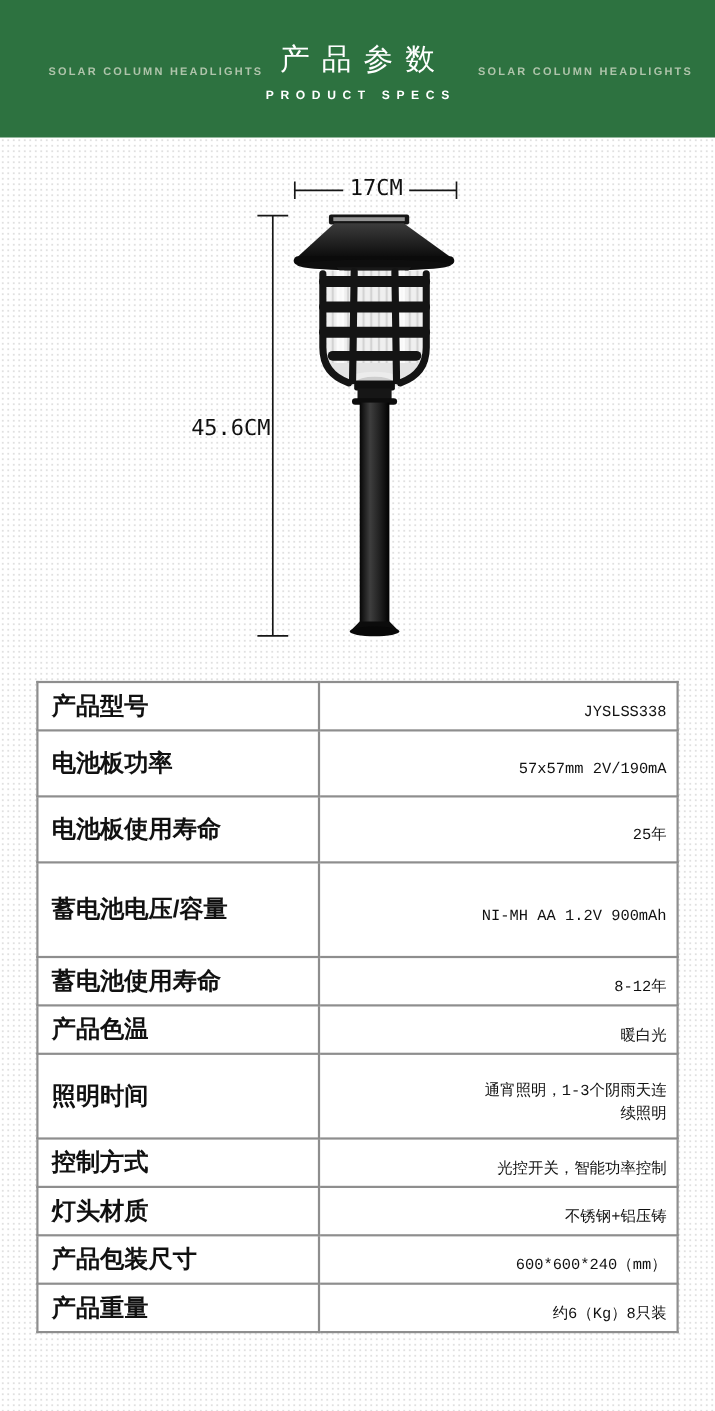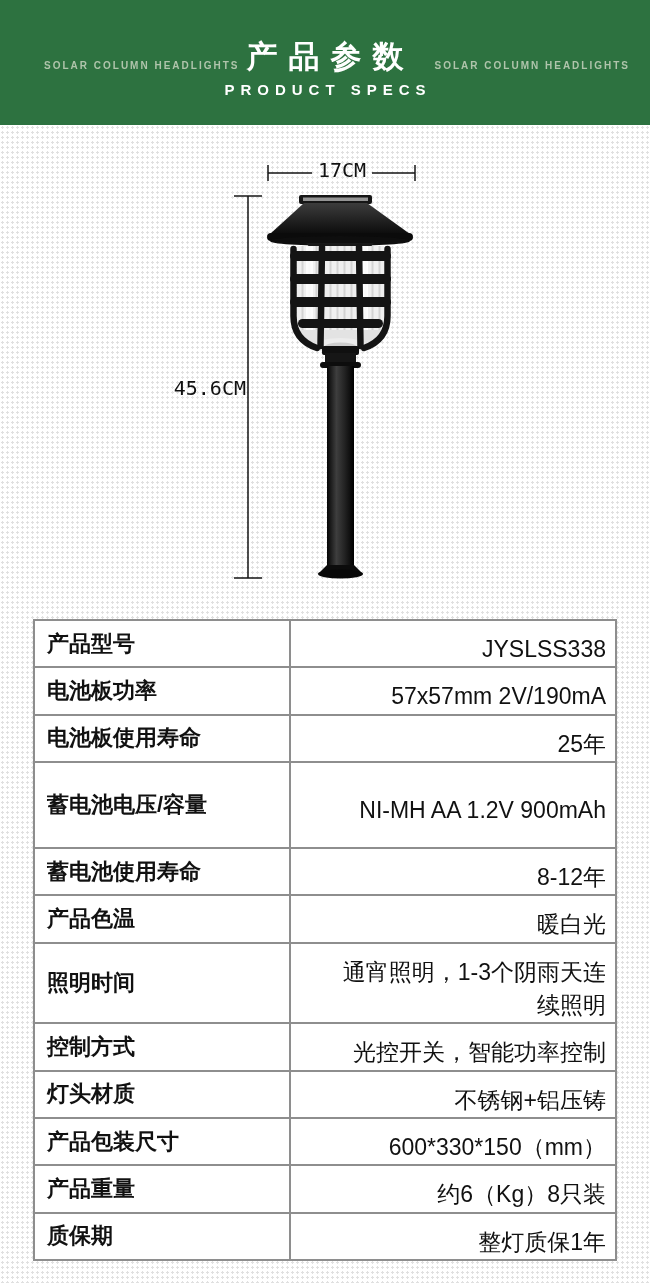--- a/index.html
+++ b/index.html
@@ -10,42 +10,42 @@
     background-size:5px 5px;
     font-family:"Liberation Sans",sans-serif;
   }
   
   .banner{position:absolute;top:0;left:0;width:650px;height:125px;background:#2d7240;}
   .banner .side{position:absolute;top:60px;font-weight:bold;font-size:10px;
     letter-spacing:2px;color:#afc4ab;white-space:nowrap;}
   .banner .side.left{left:44px;}
   .banner .side.right{right:20px;}
   .banner .title{position:absolute;top:41px;left:0;width:100%;text-align:center;
-    color:#ffffff;font-weight:bold;font-size:31px;line-height:1;
+    color:#ffffff;font-weight:normal;font-size:27px;line-height:1;
     letter-spacing:11px;text-indent:11px;}
   .banner .subtitle{position:absolute;top:82px;left:0;width:100%;text-align:center;
-    color:#ffffff;font-weight:bold;font-size:15px;line-height:1;
+    color:#ffffff;font-weight:bold;font-size:11px;line-height:1;
     letter-spacing:6px;text-indent:6px;}
   
   .figure{position:absolute;top:125px;left:12px;width:580px;height:480px;}
   .figure svg{position:absolute;left:140px;top:25px;width:280px;height:440px;}
   .dim-label{position:absolute;color:#111;font-family:"DejaVu Sans Mono",monospace;
     font-size:20px;line-height:1;}
   .dim-label.w{left:300px;top:35px;width:60px;text-align:center;}
   .dim-label.h{left:144px;top:253px;width:90px;text-align:right;}
   
   table.specs{position:absolute;left:33px;top:619px;width:584px;
     border-collapse:collapse;table-layout:fixed;}
   table.specs td{border:2px solid #8e8e8e;background:#ffffff;vertical-align:middle;}
   table.specs td.label{width:242px;padding:0 0 0 12px;
     font-weight:bold;font-size:22px;color:#111;font-family:"Liberation Sans",sans-serif;}
   table.specs td.value{text-align:right;padding:12px 9px 0 30px;
-    font-size:23px;color:#111;font-family:Liberation Sans, sans-serif;
+    font-size:14px;color:#111;font-family:Liberation Mono, monospace;
     white-space:pre-line;line-height:1.45;}
-  tr.h44{height:44px;} tr.h45{height:36px;} tr.h74{height:86px;} tr.h77{height:77px;}
+  tr.h44{height:44px;} tr.h45{height:60px;} tr.h74{height:86px;} tr.h77{height:77px;}
 </style>
 </head>
 <body>
 
 <div class="page">
 
   <header class="banner">
     <div class="side left">SOLAR COLUMN HEADLIGHTS</div>
     <div class="title">产品参数</div>
     <div class="subtitle">PRODUCT SPECS</div>
@@ -171,26 +171,22 @@
       <tr class="h44">
         <td class="label">控制方式</td>
         <td class="value">光控开关，智能功率控制</td>
       </tr>
       <tr class="h44">
         <td class="label">灯头材质</td>
         <td class="value">不锈钢+铝压铸</td>
       </tr>
       <tr class="h44">
         <td class="label">产品包装尺寸</td>
-        <td class="value">600*330*150（mm）</td>
+        <td class="value">600*600*240（mm）</td>
       </tr>
       <tr class="h44">
         <td class="label">产品重量</td>
         <td class="value">约6（Kg）8只装</td>
-      </tr>
-      <tr class="h44">
-        <td class="label">质保期</td>
-        <td class="value">整灯质保1年</td>
       </tr>
     </tbody>
   </table>
 
 </div>
 
 </body></html>

